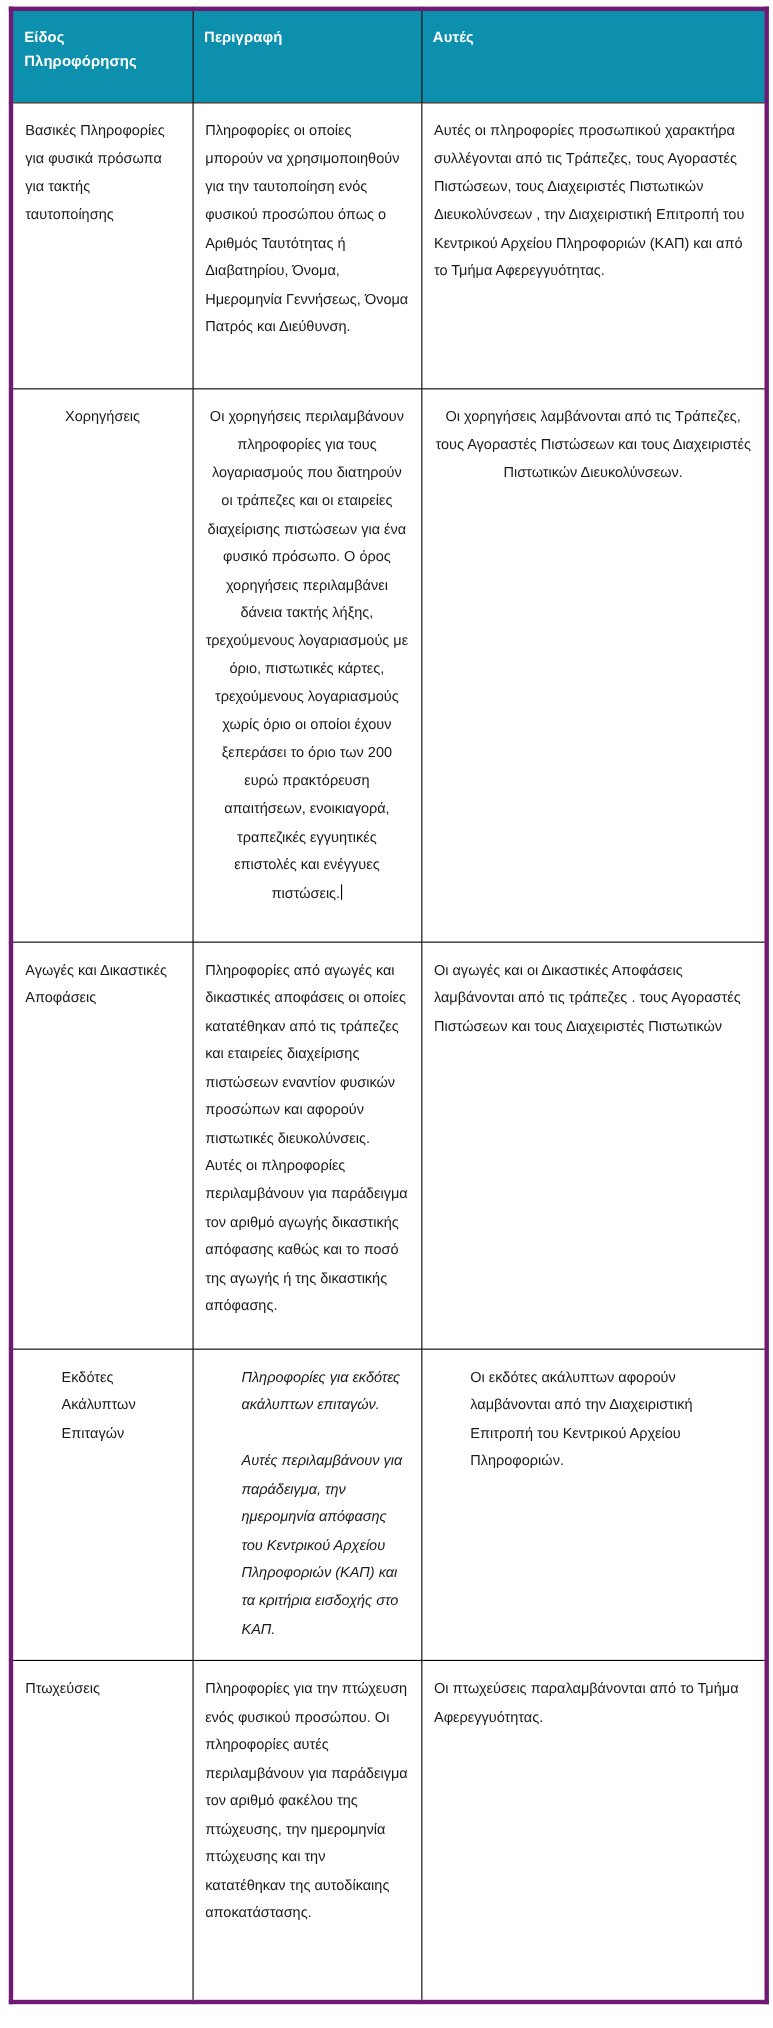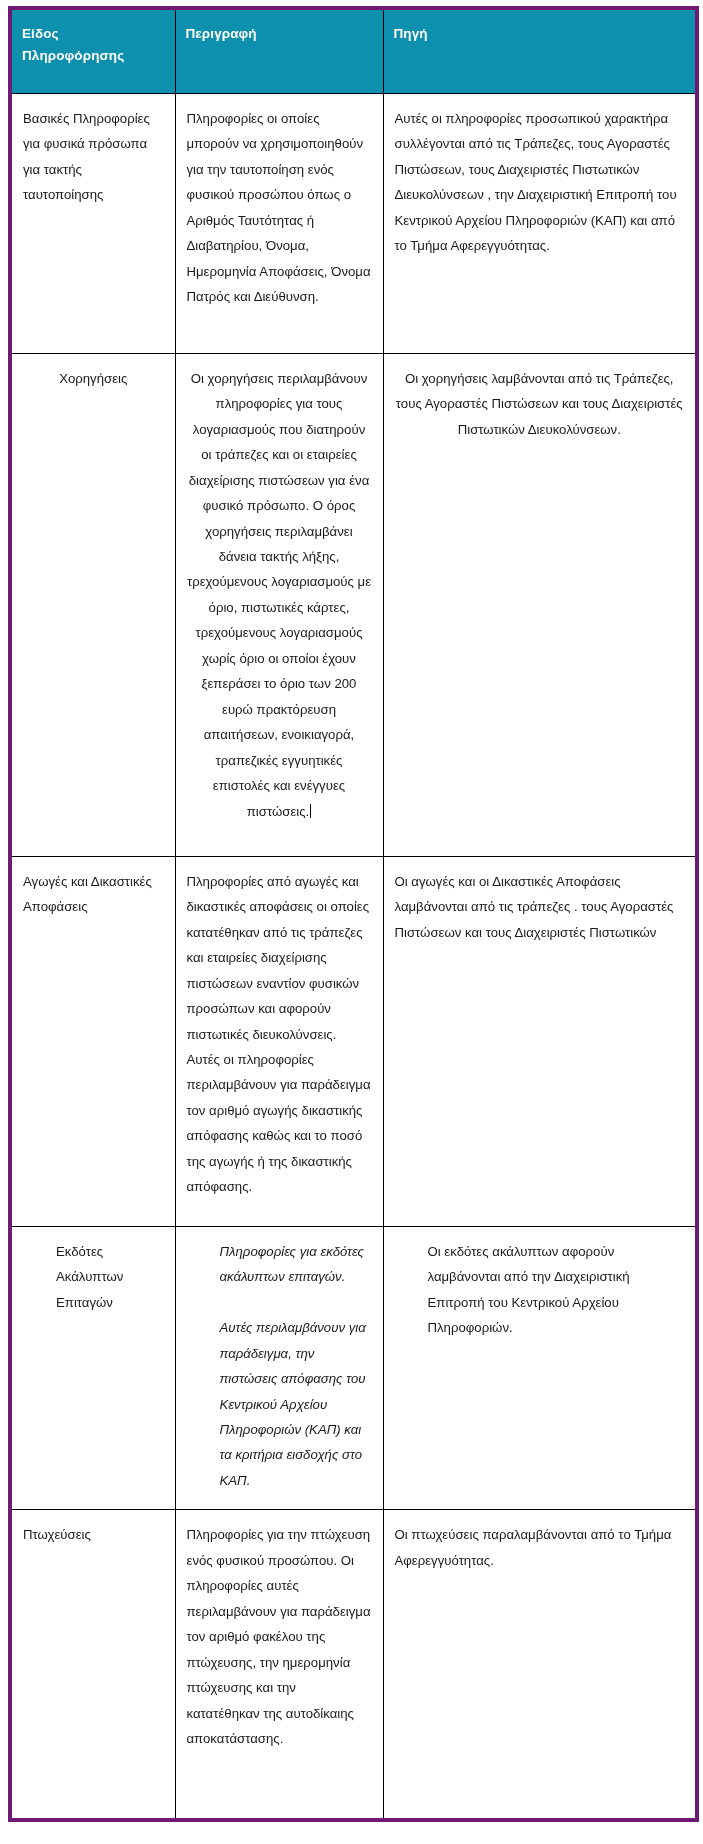--- a/index.html
+++ b/index.html
@@ -89,48 +89,48 @@
       <col class="c2">
       <col class="c3">
     </colgroup>
     <thead>
       <tr>
         <th>
           <span>Είδος</span><br>
           <span>Πληροφόρησης</span>
         </th>
         <th>Περιγραφή</th>
-        <th>Πηγή</th>
+        <th>Αυτές</th>
       </tr>
     </thead>
     <tbody>
 
       <tr data-row="0">
         <td>Βασικές Πληροφορίες για φυσικά πρόσωπα για τακτής ταυτοποίησης</td>
-        <td>Πληροφορίες οι οποίες μπορούν να χρησιμοποιηθούν για την ταυτοποίηση ενός φυσικού προσώπου όπως ο Αριθμός Ταυτότητας ή Διαβατηρίου, Όνομα, Ημερομηνία Αποφάσεις, Όνομα Πατρός και Διεύθυνση.</td>
+        <td>Πληροφορίες οι οποίες μπορούν να χρησιμοποιηθούν για την ταυτοποίηση ενός φυσικού προσώπου όπως ο Αριθμός Ταυτότητας ή Διαβατηρίου, Όνομα, Ημερομηνία Γεννήσεως, Όνομα Πατρός και Διεύθυνση.</td>
         <td>Αυτές οι πληροφορίες προσωπικού χαρακτήρα συλλέγονται από τις Τράπεζες, τους Αγοραστές Πιστώσεων, τους Διαχειριστές Πιστωτικών Διευκολύνσεων , την Διαχειριστική Επιτροπή του Κεντρικού Αρχείου Πληροφοριών (ΚΑΠ) και από το Τμήμα Αφερεγγυότητας.</td>
       </tr>
 
       <tr data-row="1">
         <td>Χορηγήσεις</td>
         <td><span>Οι χορηγήσεις περιλαμβάνουν πληροφορίες για τους λογαριασμούς που διατηρούν οι τράπεζες και οι εταιρείες διαχείρισης πιστώσεων για ένα φυσικό πρόσωπο. Ο όρος χορηγήσεις περιλαμβάνει δάνεια τακτής λήξης, τρεχούμενους λογαριασμούς με όριο, πιστωτικές κάρτες, τρεχούμενους λογαριασμούς χωρίς όριο οι οποίοι έχουν ξεπεράσει το όριο των 200 ευρώ πρακτόρευση απαιτήσεων, ενοικιαγορά, τραπεζικές εγγυητικές επιστολές και ενέγγυες πιστώσεις.</span><span class="caret"></span></td>
         <td>Οι χορηγήσεις λαμβάνονται από τις Τράπεζες, τους Αγοραστές Πιστώσεων και  τους Διαχειριστές Πιστωτικών Διευκολύνσεων.</td>
       </tr>
 
       <tr data-row="2">
         <td>Αγωγές και Δικαστικές Αποφάσεις</td>
         <td>Πληροφορίες από αγωγές και δικαστικές αποφάσεις οι οποίες κατατέθηκαν από τις τράπεζες και εταιρείες διαχείρισης πιστώσεων εναντίον φυσικών προσώπων και αφορούν πιστωτικές διευκολύνσεις. Αυτές οι πληροφορίες περιλαμβάνουν για παράδειγμα τον αριθμό αγωγής δικαστικής απόφασης καθώς και το ποσό της αγωγής ή της δικαστικής απόφασης.</td>
         <td>Οι αγωγές και οι Δικαστικές Αποφάσεις λαμβάνονται από τις τράπεζες . τους Αγοραστές Πιστώσεων και  τους Διαχειριστές Πιστωτικών</td>
       </tr>
 
       <tr data-row="3">
         <td>Εκδότες Ακάλυπτων Επιταγών</td>
         <td>
           <p>Πληροφορίες για εκδότες ακάλυπτων επιταγών.</p>
-          <p>Αυτές περιλαμβάνουν για παράδειγμα, την πιστώσεις απόφασης του Κεντρικού Αρχείου Πληροφοριών (ΚΑΠ) και τα κριτήρια εισδοχής στο ΚΑΠ.</p>
+          <p>Αυτές περιλαμβάνουν για παράδειγμα, την ημερομηνία απόφασης του Κεντρικού Αρχείου Πληροφοριών (ΚΑΠ) και τα κριτήρια εισδοχής στο ΚΑΠ.</p>
         </td>
         <td>Οι εκδότες ακάλυπτων αφορούν λαμβάνονται από την Διαχειριστική Επιτροπή του Κεντρικού Αρχείου Πληροφοριών.</td>
       </tr>
 
       <tr data-row="4">
         <td>Πτωχεύσεις</td>
         <td>Πληροφορίες για την πτώχευση ενός φυσικού προσώπου. Οι πληροφορίες αυτές περιλαμβάνουν για παράδειγμα τον αριθμό φακέλου της πτώχευσης, την ημερομηνία πτώχευσης και την κατατέθηκαν της αυτοδίκαιης αποκατάστασης.</td>
         <td>Οι πτωχεύσεις παραλαμβάνονται από το Τμήμα Αφερεγγυότητας.</td>
       </tr>
 

